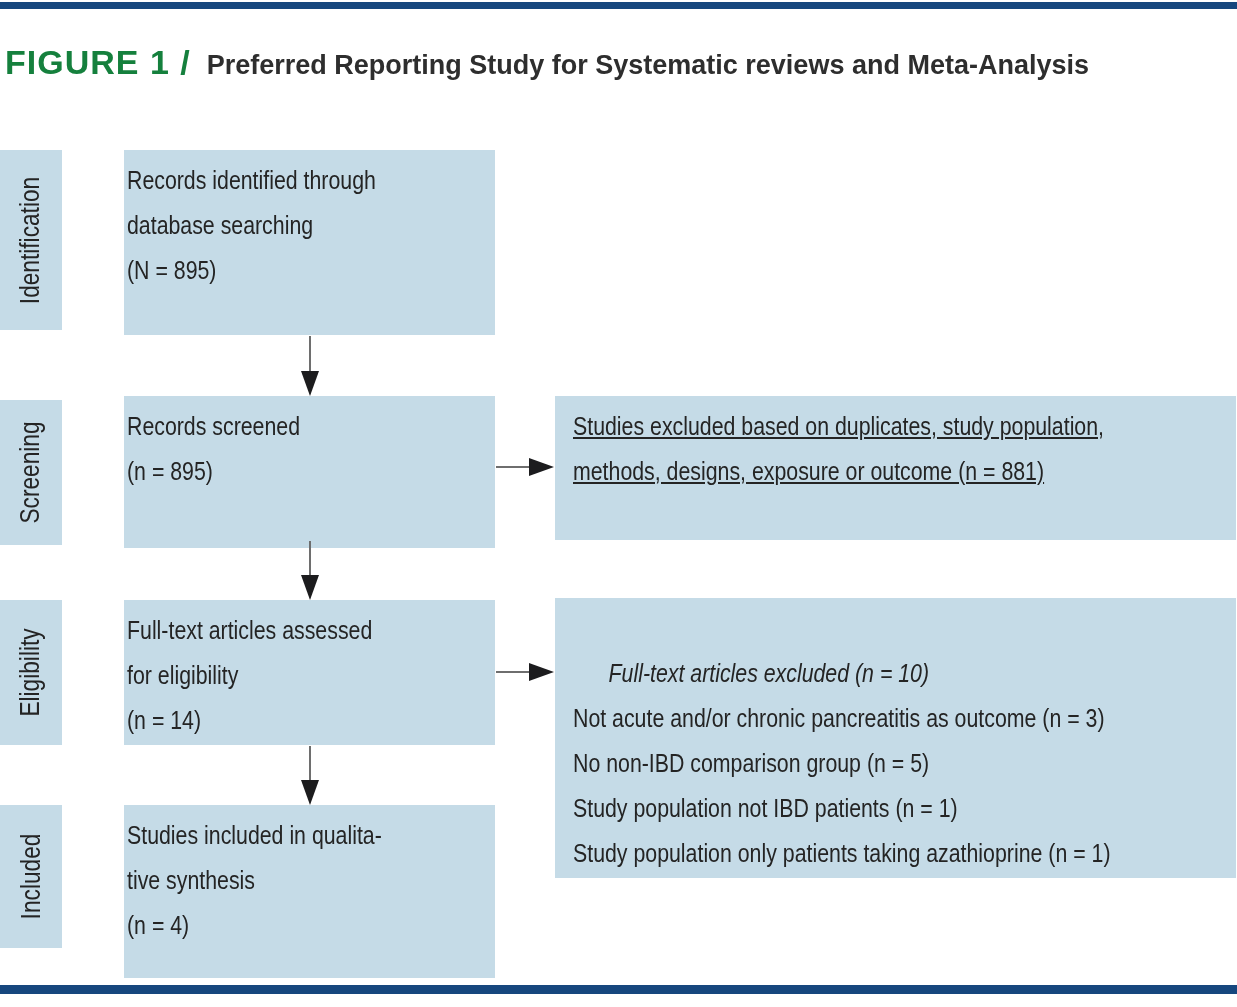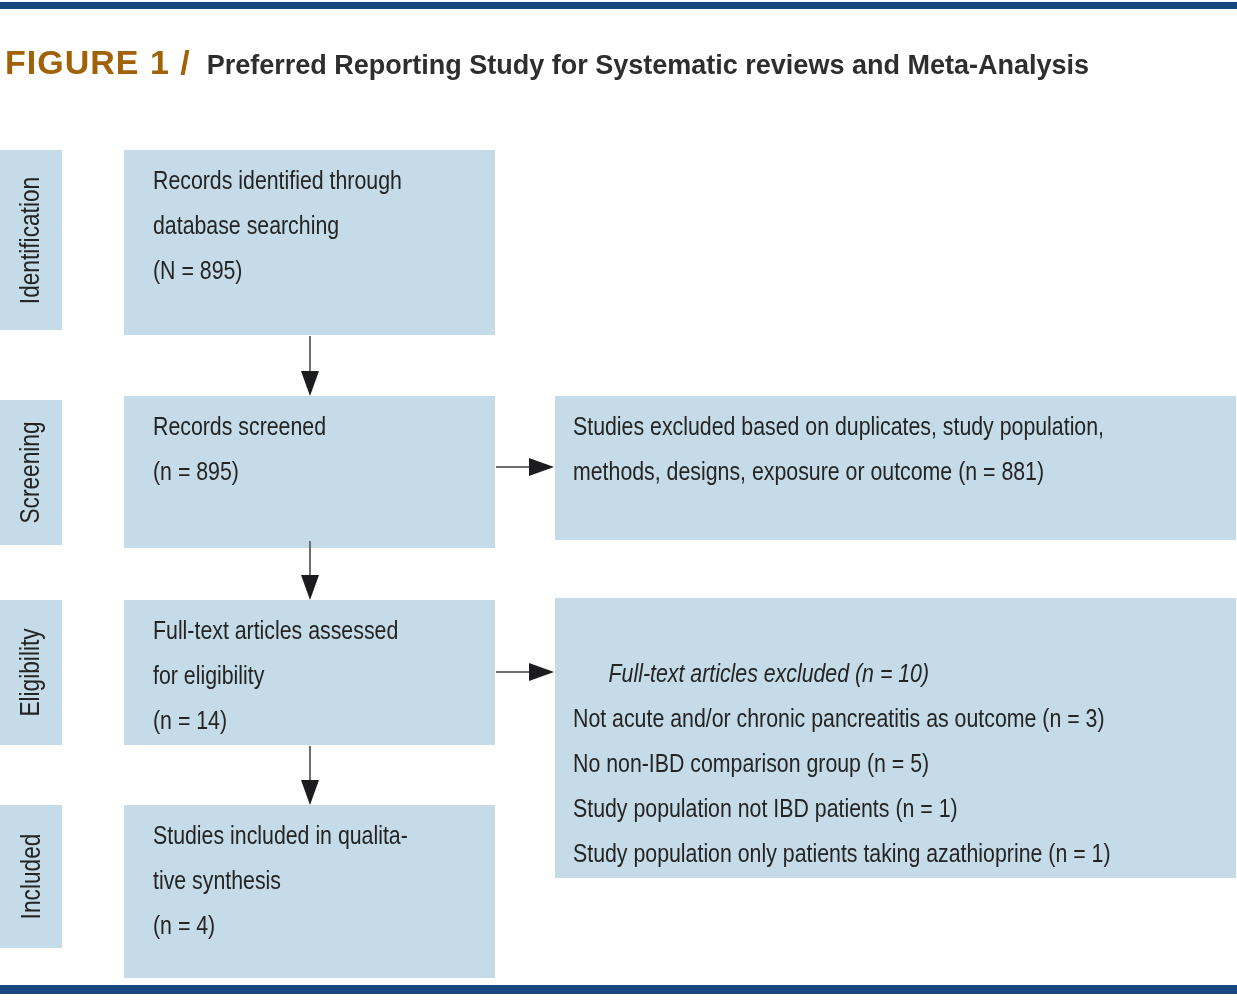--- a/index.html
+++ b/index.html
@@ -24,21 +24,21 @@
   .rule-top { top: 2px; height: 7px; }
   .rule-bottom { top: 985px; height: 9px; }
 
   
   .header { position: absolute; left: 5px; top: 36px; width: 1210px; }
   .header-line { line-height: 52px; white-space: nowrap; }
   .figure-label {
     font-size: 34px;
     font-weight: 800;
     letter-spacing: 1px;
-    color: #a16207;
+    color: #15803d;
     margin-right: 16px;
   }
   .title-text {
     font-size: 27px;
     font-weight: 700;
     color: #2e2e2e;
   }
 
   
   .stage-box, .flow-box, .side-box {
@@ -53,28 +53,28 @@
     white-space: nowrap;
     font-size: 27px;
     color: #242424;
     transform: rotate(-90deg) scaleX(0.84);
   }
   .stage-identification { top: 150px; height: 180px; }
   .stage-screening      { top: 400px; height: 145px; }
   .stage-eligibility    { top: 600px; height: 145px; }
   .stage-included       { top: 805px; height: 143px; }
 
-  .flow-box { left: 124px; width: 371px; padding: 8px 0 0 29px; }
+  .flow-box { left: 124px; width: 371px; padding: 8px 0 0 3px; }
   .flow-box-1 { top: 150px; height: 185px; }
   .flow-box-2 { top: 396px; height: 152px; }
   .flow-box-3 { top: 600px; height: 145px; }
   .flow-box-4 { top: 805px; height: 173px; }
 
   .side-box { left: 555px; width: 681px; padding: 8px 0 0 18px; }
-  .side-box-1 { top: 396px; height: 144px; }
+  .side-box-1 { top: 396px; height: 144px; text-decoration: underline; }
   .side-box-2 { top: 598px; height: 280px; }
 
   .box-text {
     font-size: 26px;
     line-height: 45px;
     white-space: pre;
     transform: scaleX(0.82);
     transform-origin: left top;
   }
   .box-title-italic { font-style: italic; }

